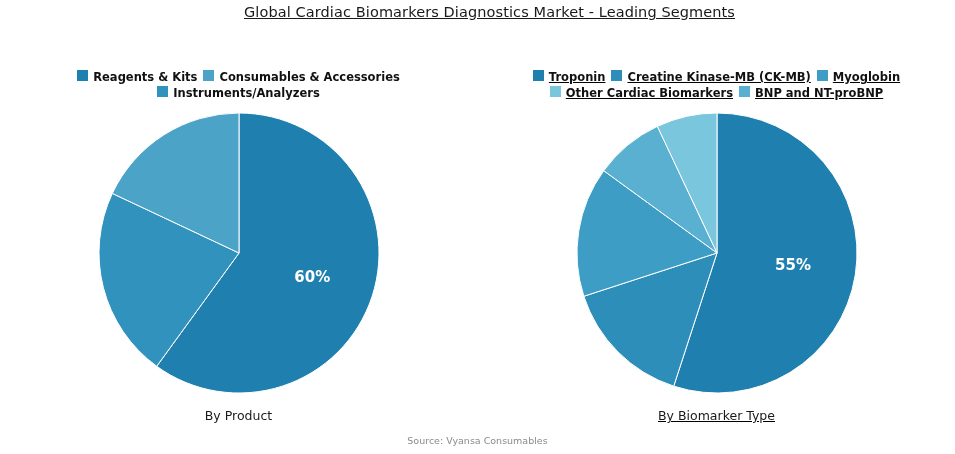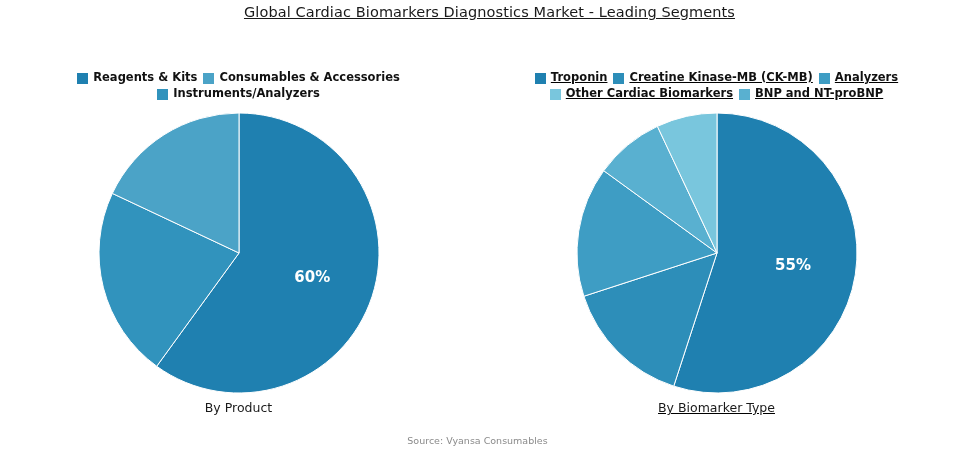--- a/index.html
+++ b/index.html
@@ -41,21 +41,21 @@
     flex-wrap: wrap;
     justify-content: center;
     align-content: flex-start;
     gap: 2px 6px;
     padding: 0 6px;
     box-sizing: border-box;
     min-height: 34px;
   }
   .legend-item {
     display: flex;
-    align-items: flex-end;
+    align-items: flex-start;
     gap: 5px;
     white-space: nowrap;
   }
   .legend-swatch {
     width: 11px;
     height: 11px;
     display: inline-block;
     flex: 0 0 auto;
   }
   .legend-label {
@@ -78,21 +78,21 @@
   .slice-label {
     font-size: 15px;
     font-weight: bold;
     fill: #ffffff;
     font-family: "DejaVu Sans", "Liberation Sans", sans-serif;
   }
   .panel-caption {
     text-align: center;
     font-size: 12.5px;
     color: #1a1a1a;
-    margin-top: 2px;
+    margin-top: 10px;
   }
   #source-note {
     position: absolute;
     left: 0;
     bottom: 8px;
     width: 955px;
     text-align: center;
     font-size: 9.5px;
     color: #8a8a8a;
   }
@@ -133,21 +133,21 @@
       <div class="legend-item">
         <span class="legend-swatch" style="background: rgb(31, 128, 176);"></span>
         <span class="legend-label">Troponin</span>
       </div>
       <div class="legend-item">
         <span class="legend-swatch" style="background: rgb(45, 142, 185);"></span>
         <span class="legend-label">Creatine Kinase-MB (CK-MB)</span>
       </div>
       <div class="legend-item">
         <span class="legend-swatch" style="background: rgb(62, 157, 196);"></span>
-        <span class="legend-label">Analyzers</span>
+        <span class="legend-label">Myoglobin</span>
       </div>
       <div class="legend-item">
         <span class="legend-swatch" style="background: rgb(121, 198, 221);"></span>
         <span class="legend-label">Other Cardiac Biomarkers</span>
       </div>
       <div class="legend-item">
         <span class="legend-swatch" style="background: rgb(89, 176, 208);"></span>
         <span class="legend-label">BNP and NT-proBNP</span>
       </div>
     </div>

